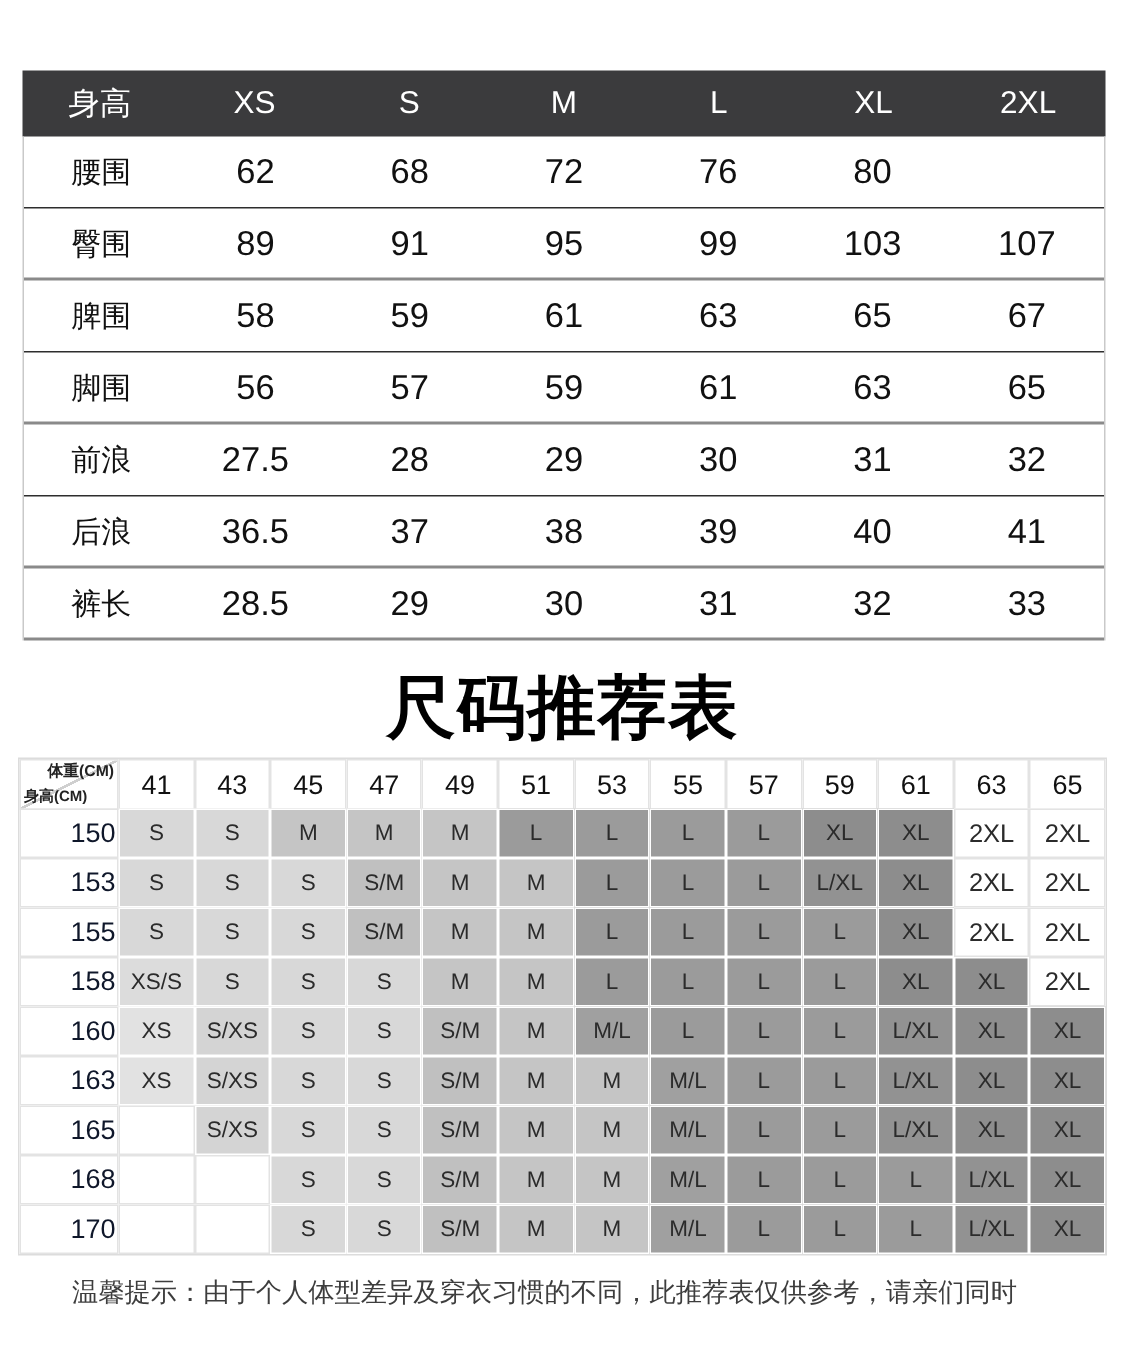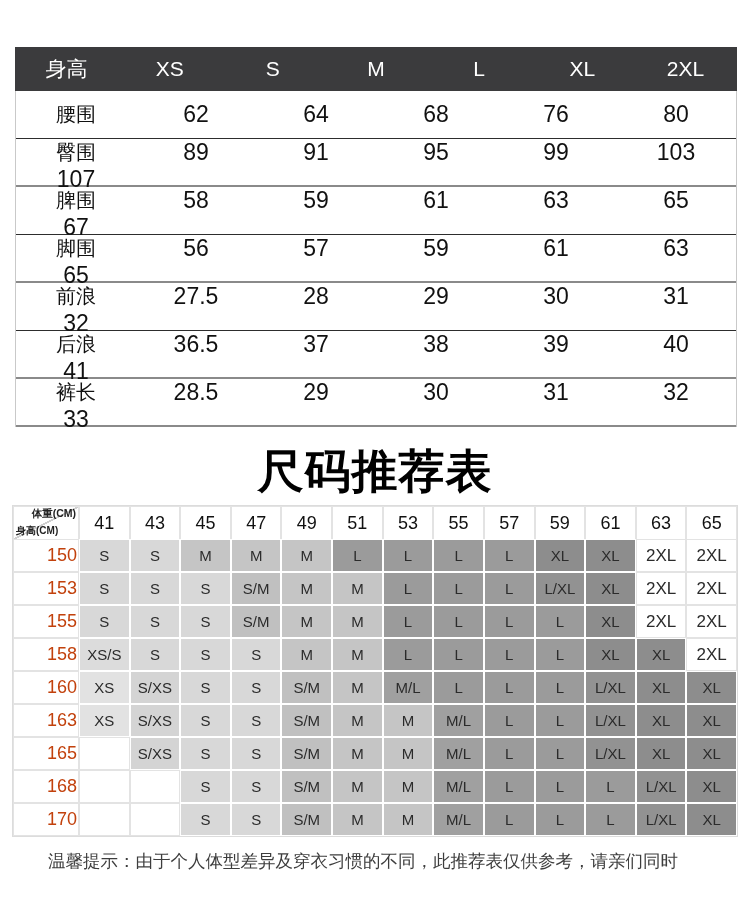--- a/index.html
+++ b/index.html
@@ -8,21 +8,21 @@
 
   
   .m-table { position: absolute; left: 15px; top: 28px; width: 722px; }
   .m-header {
     display: grid; grid-template-columns: repeat(7, 1fr);
     height: 44px; align-items: center; text-align: center;
     background: #3b3b3d; color: #ffffff; font-size: 21px;
   }
   .m-body { border-left: 1px solid #c9c9c9; border-right: 1px solid #c9c9c9; }
   .m-row {
-    display: grid; grid-template-columns: repeat(6, 1fr);
+    display: grid; grid-template-columns: repeat(7, 1fr);
     height: 48px; align-items: center; text-align: center;
     border-bottom: 1px solid #2d2d2d; color: #111;
   }
   .m-row:nth-child(even) { border-bottom: 2px solid #8a8a8a; }
   .m-row:last-child { border-bottom: 2px solid #8a8a8a; }
   .m-row .label { font-size: 20px; }
   .m-row .val { font-size: 23px; }
 
   
   .chart-title {
@@ -45,21 +45,21 @@
     position: relative; grid-row: 1; grid-column: 1; height: 34px;
     border: 1px solid #e3e3e3;
     background: linear-gradient(to bottom right,
       transparent calc(50% - 1px), #cfcfcf calc(50% - 1px),
       #cfcfcf calc(50% + 1px), transparent calc(50% + 1px));
     text-align: right;
   }
   .corner .ct { position: absolute; top: 0px; right: 2px; font-size: 10.5px; font-weight: 700; color: #222; }
   .corner .cb { position: absolute; bottom: 1px; left: 2px; font-size: 10px; font-weight: 700; color: #222; }
   .w-cell { height: 34px; font-size: 18px; color: #111; background: #fff; border: 1px solid #e3e3e3; }
-  .h-cell { font-size: 18px; color: #c2410c; background: #fff; border: 1px solid #e3e3e3; padding-left: 32px; }
+  .h-cell { font-size: 18px; color: #0f172a; background: #fff; border: 1px solid #e3e3e3; padding-left: 32px; }
   .s-cell { font-size: 15px; color: #2b2b2b; border: 1px solid #ffffff; }
   .s-cell.white-cell { border: 1px solid #e3e3e3; font-size: 17px; }
 
   
   .tips { position: absolute; left: 48px; top: 826px; width: 672px; color: #3d3d3d; font-size: 17.5px; line-height: 32px; }
 </style>
 </head>
 <body>
 
 <div class="page">
@@ -71,22 +71,22 @@
         <div>S</div>
         <div>M</div>
         <div>L</div>
         <div>XL</div>
         <div>2XL</div>
       </div>
     <div class="m-body">
         <div class="m-row">
           <div class="label">腰围</div>
           <div class="val">62</div>
-          <div class="val">64</div>
           <div class="val">68</div>
+          <div class="val">72</div>
           <div class="val">76</div>
           <div class="val">80</div>
         </div>
         <div class="m-row">
           <div class="label">臀围</div>
           <div class="val">89</div>
           <div class="val">91</div>
           <div class="val">95</div>
           <div class="val">99</div>
           <div class="val">103</div>

